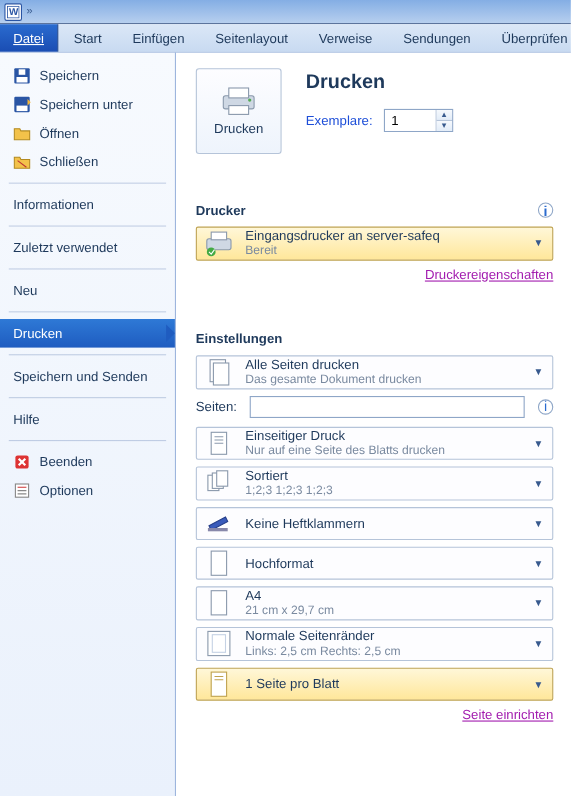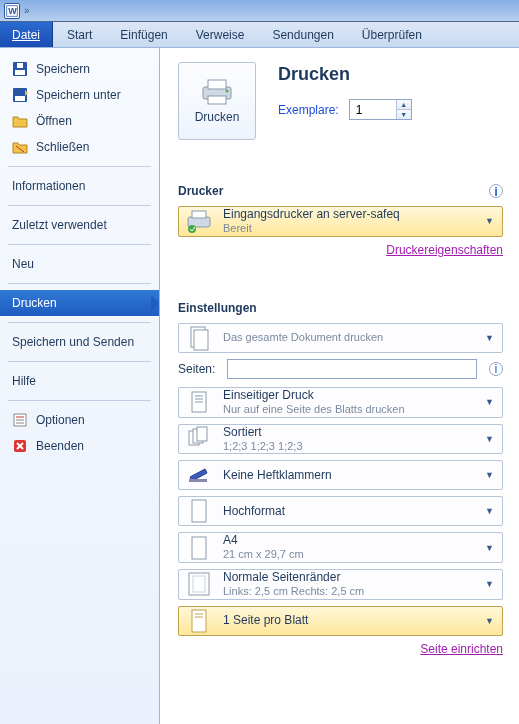--- a/index.html
+++ b/index.html
@@ -61,20 +61,21 @@
         <text x="3" y="12" font-size="10" fill="#2a55a4" font-weight="bold">W</text>
       </svg>
   </div>
   <span class="arrows">»</span>
 </div>
 
 <div class="ribbon-tabs">
   <div class="tab file">Datei</div>
   <div class="tab">Start</div>
   <div class="tab">Einfügen</div>
+  <div class="tab">Seitenlayout</div>
   <div class="tab">Verweise</div>
   <div class="tab">Sendungen</div>
   <div class="tab">Überprüfen</div>
 </div>
 
 <div class="main">
 
   <div class="sidebar">
     <div class="side-item">
       <span class="ico">
@@ -134,37 +135,37 @@
         <span>Speichern und Senden</span>
       </div>
     <div class="side-sep"></div>
     <div class="side-item texticon">
         <span>Hilfe</span>
       </div>
     <div class="side-sep"></div>
     <div class="side-item">
       <span class="ico">
           <svg width="16" height="16">
+            <rect x="2" y="2" width="12" height="12" fill="#d33" rx="2"></rect>
+            <line x1="5" y1="5" x2="11" y2="11" stroke="#fff" stroke-width="2"></line>
+            <line x1="11" y1="5" x2="5" y2="11" stroke="#fff" stroke-width="2"></line>
+          </svg>
+        </span>
+      <span>Beenden</span>
+    </div>
+    <div class="side-item">
+      <span class="ico">
+          <svg width="16" height="16">
             <rect x="2" y="2" width="12" height="12" fill="#fff" stroke="#888"></rect>
             <line x1="4" y1="5" x2="12" y2="5" stroke="#c33"></line>
             <line x1="4" y1="8" x2="12" y2="8" stroke="#888"></line>
             <line x1="4" y1="11" x2="12" y2="11" stroke="#888"></line>
           </svg>
         </span>
       <span>Optionen</span>
-    </div>
-    <div class="side-item">
-      <span class="ico">
-          <svg width="16" height="16">
-            <rect x="2" y="2" width="12" height="12" fill="#d33" rx="2"></rect>
-            <line x1="5" y1="5" x2="11" y2="11" stroke="#fff" stroke-width="2"></line>
-            <line x1="11" y1="5" x2="5" y2="11" stroke="#fff" stroke-width="2"></line>
-          </svg>
-        </span>
-      <span>Beenden</span>
     </div>
   </div>
 
   <div class="panel">
     <div class="print-header">
       <div class="print-btn">
         <span class="pico">
           <svg width="34" height="28">
               <rect x="3" y="9" width="28" height="12" rx="2" fill="#cfd8e4" stroke="#8a99ac"></rect>
               <rect x="8" y="2" width="18" height="9" fill="#fff" stroke="#8a99ac"></rect>
@@ -218,20 +219,21 @@
 
     <div class="settings-block">
       <div class="combo plain">
         <span class="cico">
             <svg width="24" height="26">
               <rect x="4" y="2" width="14" height="20" fill="#fff" stroke="#8a99ac"></rect>
               <rect x="7" y="5" width="14" height="20" fill="#fff" stroke="#8a99ac"></rect>
             </svg>
           </span>
         <span class="ctext">
+          <span class="main-t">Alle Seiten drucken</span>
           <span class="sub-t">Das gesamte Dokument drucken</span>
         </span>
         <span class="chev">▼</span>
       </div>
 
       <div class="pages-row">
         <label>Seiten:</label>
         <input value="" style="">
         <span class="info">i</span>
       </div>

